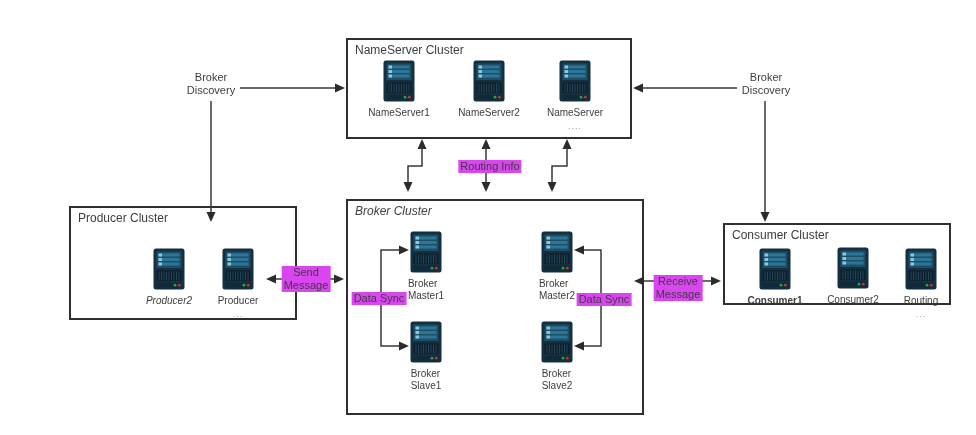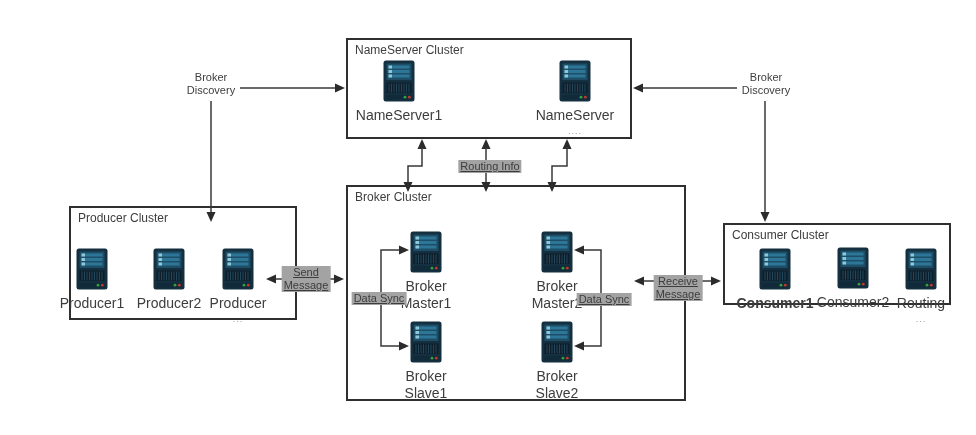--- a/index.html
+++ b/index.html
@@ -2,28 +2,28 @@
 <html><head>
 <meta charset="utf-8">
 <style>
   html,body{margin:0;padding:0;background:#fff;}
   #stage{position:relative;width:976px;height:435px;background:#fff;overflow:hidden;
          font-family:"Liberation Sans",sans-serif;color:#3d3d3d;}
   .cluster{position:absolute;border:2px solid #2f2f2f;background:#fff;box-sizing:border-box;z-index:1;}
   .cluster-title{position:absolute;top:3px;left:7px;font-size:12px;color:#3d3d3d;white-space:nowrap;}
   .node{position:absolute;width:100px;display:flex;flex-direction:column;align-items:center;z-index:2;}
   .node .icon-svg{display:block;}
-  .node-label{margin-top:5px;font-size:14px;line-height:1.18;text-align:center;white-space:pre-line;color:#3d3d3d;}
+  .node-label{margin-top:5px;font-size:10px;line-height:1.18;white-space:pre-line;color:#3d3d3d;}
   .node-sublabel{margin-top:3px;font-size:9px;letter-spacing:1px;color:#9a9a9a;line-height:1;}
   #connector-layer{position:absolute;left:0;top:0;width:976px;height:435px;z-index:4;pointer-events:none;}
   #connector-layer line,#connector-layer path{stroke:#383838;stroke-width:1.5;fill:none;}
   #connector-layer polygon{fill:#2b2b2b;stroke:none;}
   .conn-label{position:absolute;transform:translateX(-50%);font-size:11px;line-height:1.18;
               text-align:center;white-space:pre-line;color:#3d3d3d;z-index:5;}
-  .bg-white{background:#a3a3a3;padding:0 2px;text-decoration:underline;}
+  .bg-white{background:#d946ef;padding:0 2px;}
   #icon-defs{position:absolute;width:0;height:0;overflow:hidden;}
 </style>
 </head>
 <body>
 
 <div id="stage">
 
   <svg id="icon-defs" aria-hidden="true">
     <defs>
       <g id="server-icon">
@@ -40,36 +40,42 @@
         <rect x="3.5" y="35" width="25" height="4.5" fill="#112a3a"></rect>
         <circle cx="22" cy="37.2" r="1.4" fill="#35a03c"></circle>
         <circle cx="26.3" cy="37.2" r="1.4" fill="#c0392b"></circle>
       </g>
     </defs>
   </svg>
 
   <div class="cluster" style="left:346px;top:38px;width:286px;height:101px;">
     <div class="cluster-title">NameServer Cluster</div>
   </div>
-  <div class="cluster" style="left:346px;top:185px;width:340px;height:216px;">
+  <div class="cluster" style="left:346px;top:199px;width:298px;height:216px;font-style:italic;">
     <div class="cluster-title">Broker Cluster</div>
   </div>
   <div class="cluster" style="left:37px;top:206px;width:228px;height:114px;margin-left:32px;">
     <div class="cluster-title">Producer Cluster</div>
   </div>
   <div class="cluster" style="left:723px;top:223px;width:228px;height:82px;">
     <div class="cluster-title">Consumer Cluster</div>
   </div>
 
   <div class="node" style="left:349px;top:60px;">
     <svg class="icon-svg" width="32" height="42" viewBox="0 0 32 42">
         <use href="#server-icon"></use>
       </svg>
     <div class="node-label">NameServer1</div>
   </div>
+  <div class="node" style="left:439px;top:60px;">
+    <svg class="icon-svg" width="32" height="42" viewBox="0 0 32 42">
+        <use href="#server-icon"></use>
+      </svg>
+    <div class="node-label">NameServer2</div>
+  </div>
   <div class="node" style="left:525px;top:60px;">
     <svg class="icon-svg" width="32" height="42" viewBox="0 0 32 42">
         <use href="#server-icon"></use>
       </svg>
     <div class="node-label">NameServer</div>
     <div class="node-sublabel">....</div>
   </div>
 
   <div class="node" style="left:376px;top:231px;">
     <svg class="icon-svg" width="32" height="42" viewBox="0 0 32 42">
@@ -93,27 +99,21 @@
 Slave1</div>
   </div>
   <div class="node" style="left:507px;top:321px;">
     <svg class="icon-svg" width="32" height="42" viewBox="0 0 32 42">
         <use href="#server-icon"></use>
       </svg>
     <div class="node-label">Broker
 Slave2</div>
   </div>
 
-  <div class="node" style="left:42px;top:248px;">
-    <svg class="icon-svg" width="32" height="42" viewBox="0 0 32 42">
-        <use href="#server-icon"></use>
-      </svg>
-    <div class="node-label">Producer1</div>
-  </div>
-  <div class="node" style="left:119px;top:248px;">
+  <div class="node" style="left:119px;top:248px;font-style:italic;">
     <svg class="icon-svg" width="32" height="42" viewBox="0 0 32 42">
         <use href="#server-icon"></use>
       </svg>
     <div class="node-label">Producer2</div>
   </div>
   <div class="node" style="left:188px;top:248px;">
     <svg class="icon-svg" width="32" height="42" viewBox="0 0 32 42">
         <use href="#server-icon"></use>
       </svg>
     <div class="node-label">Producer</div>

